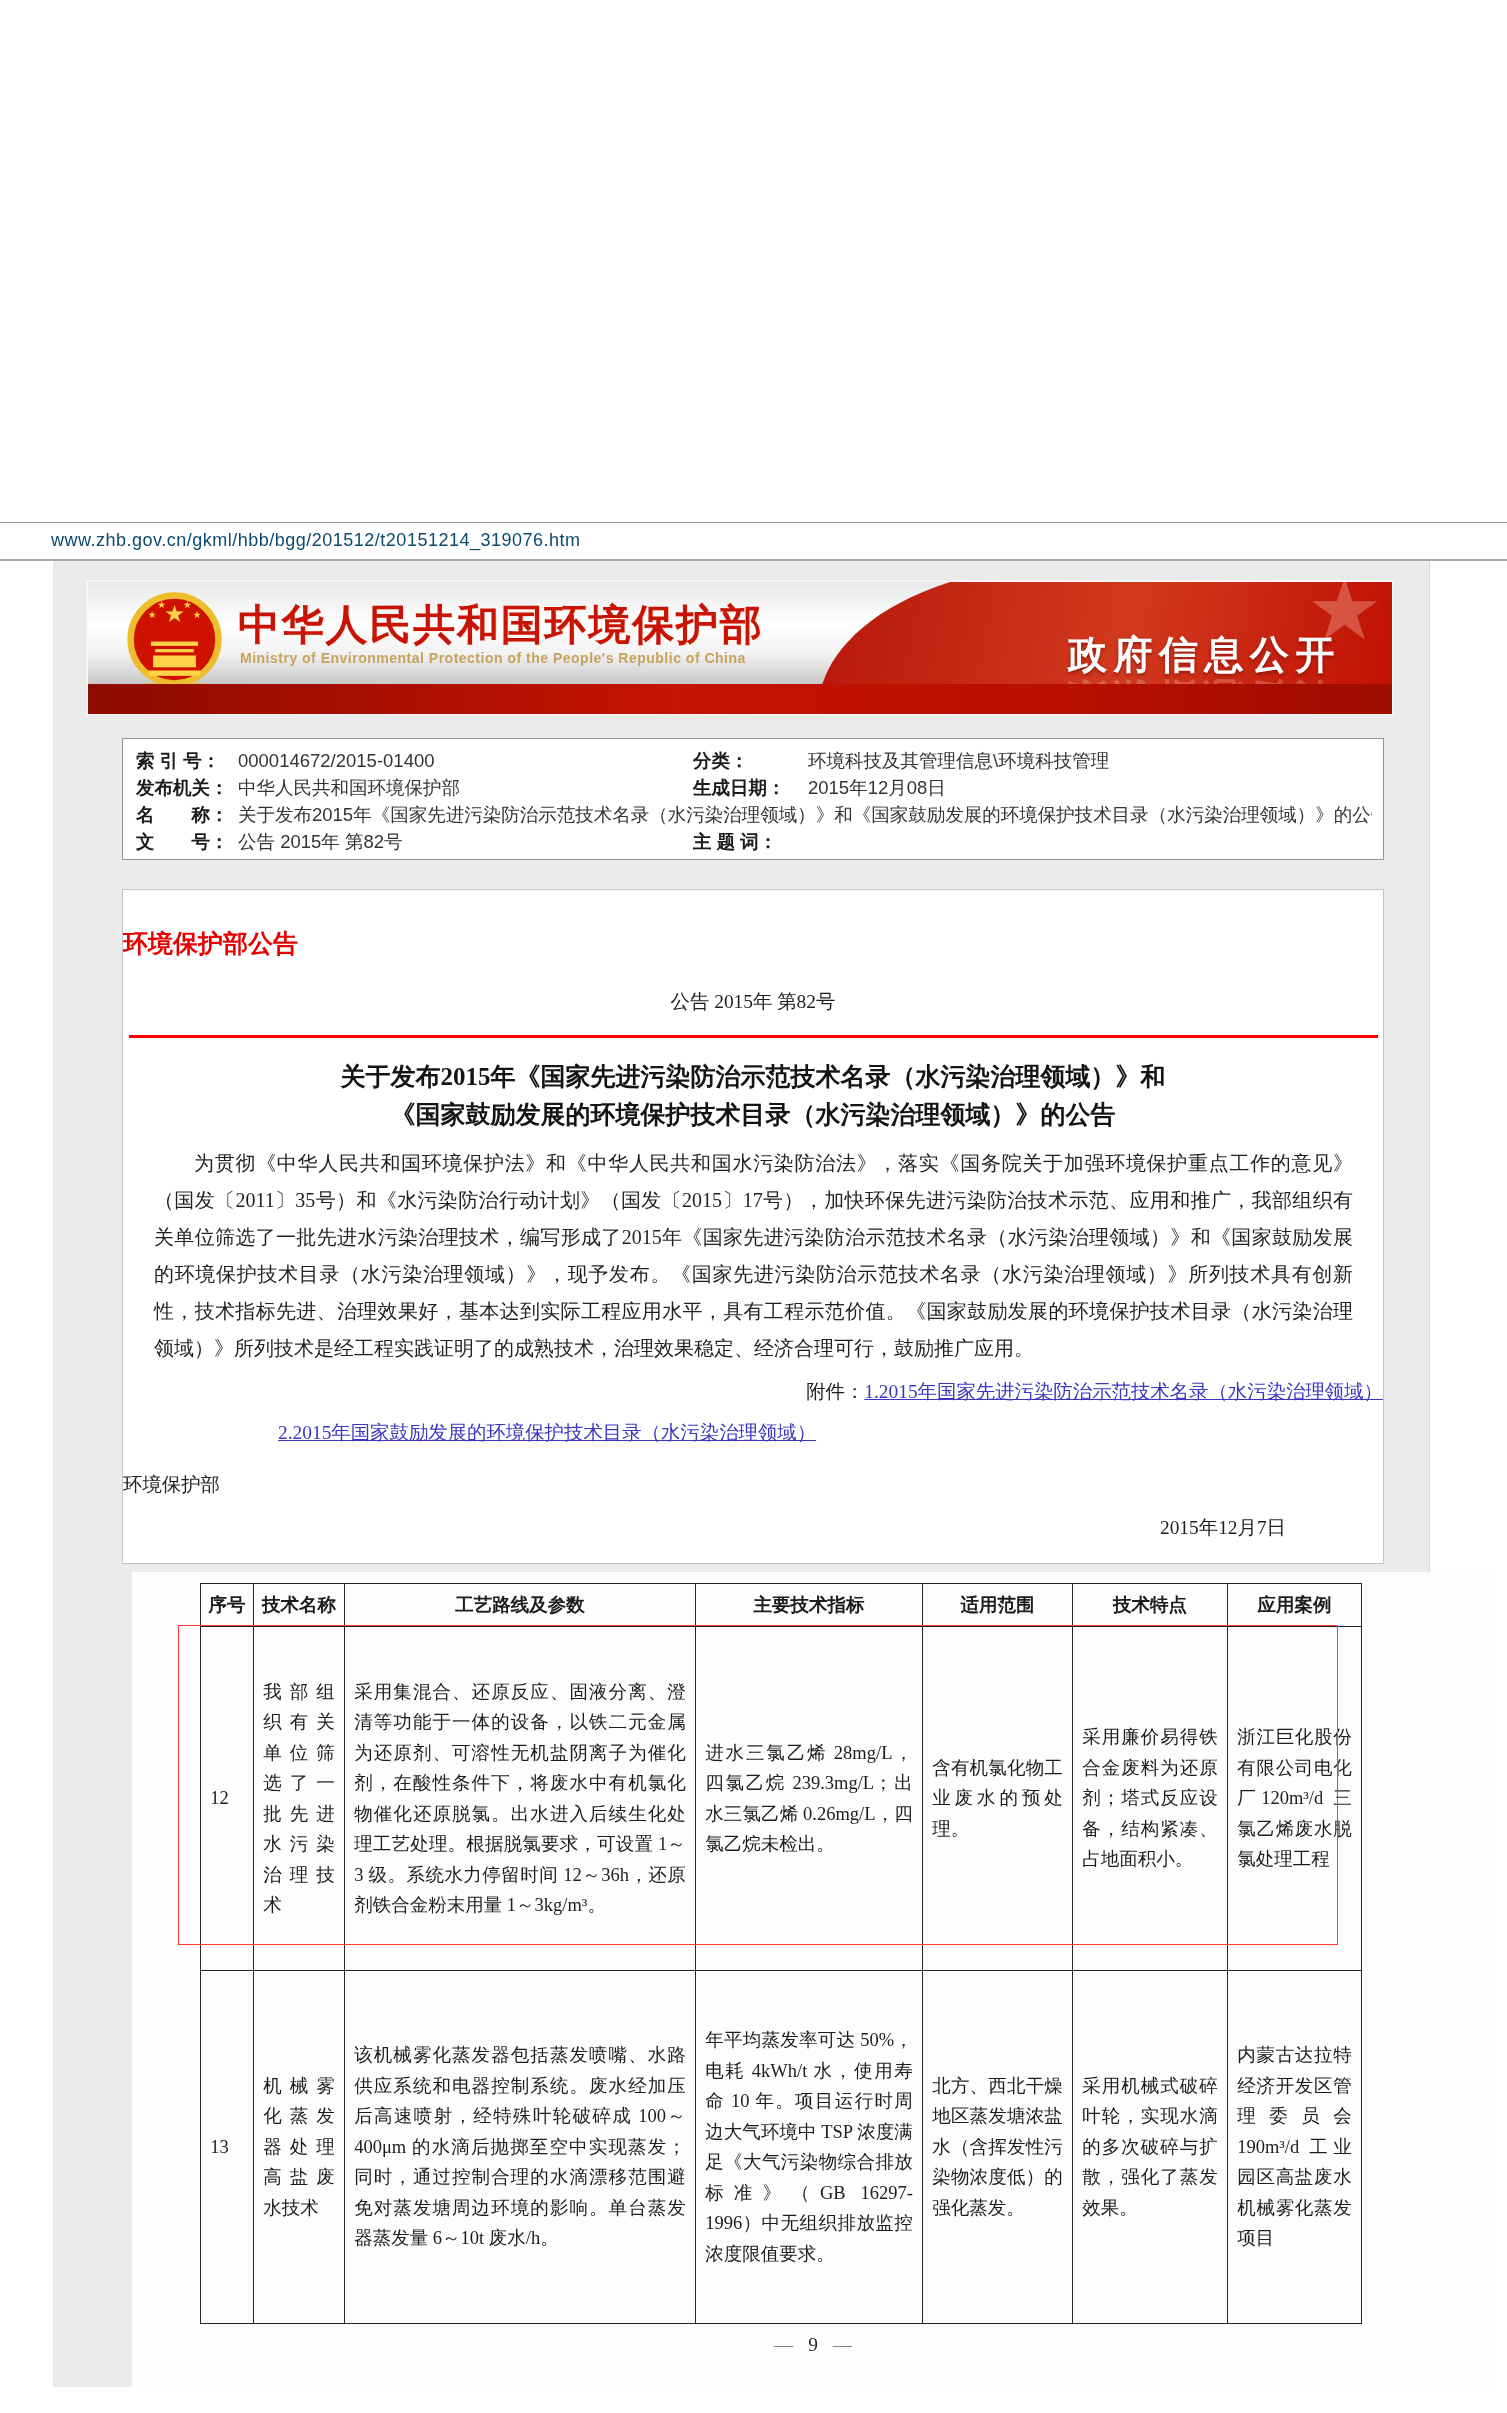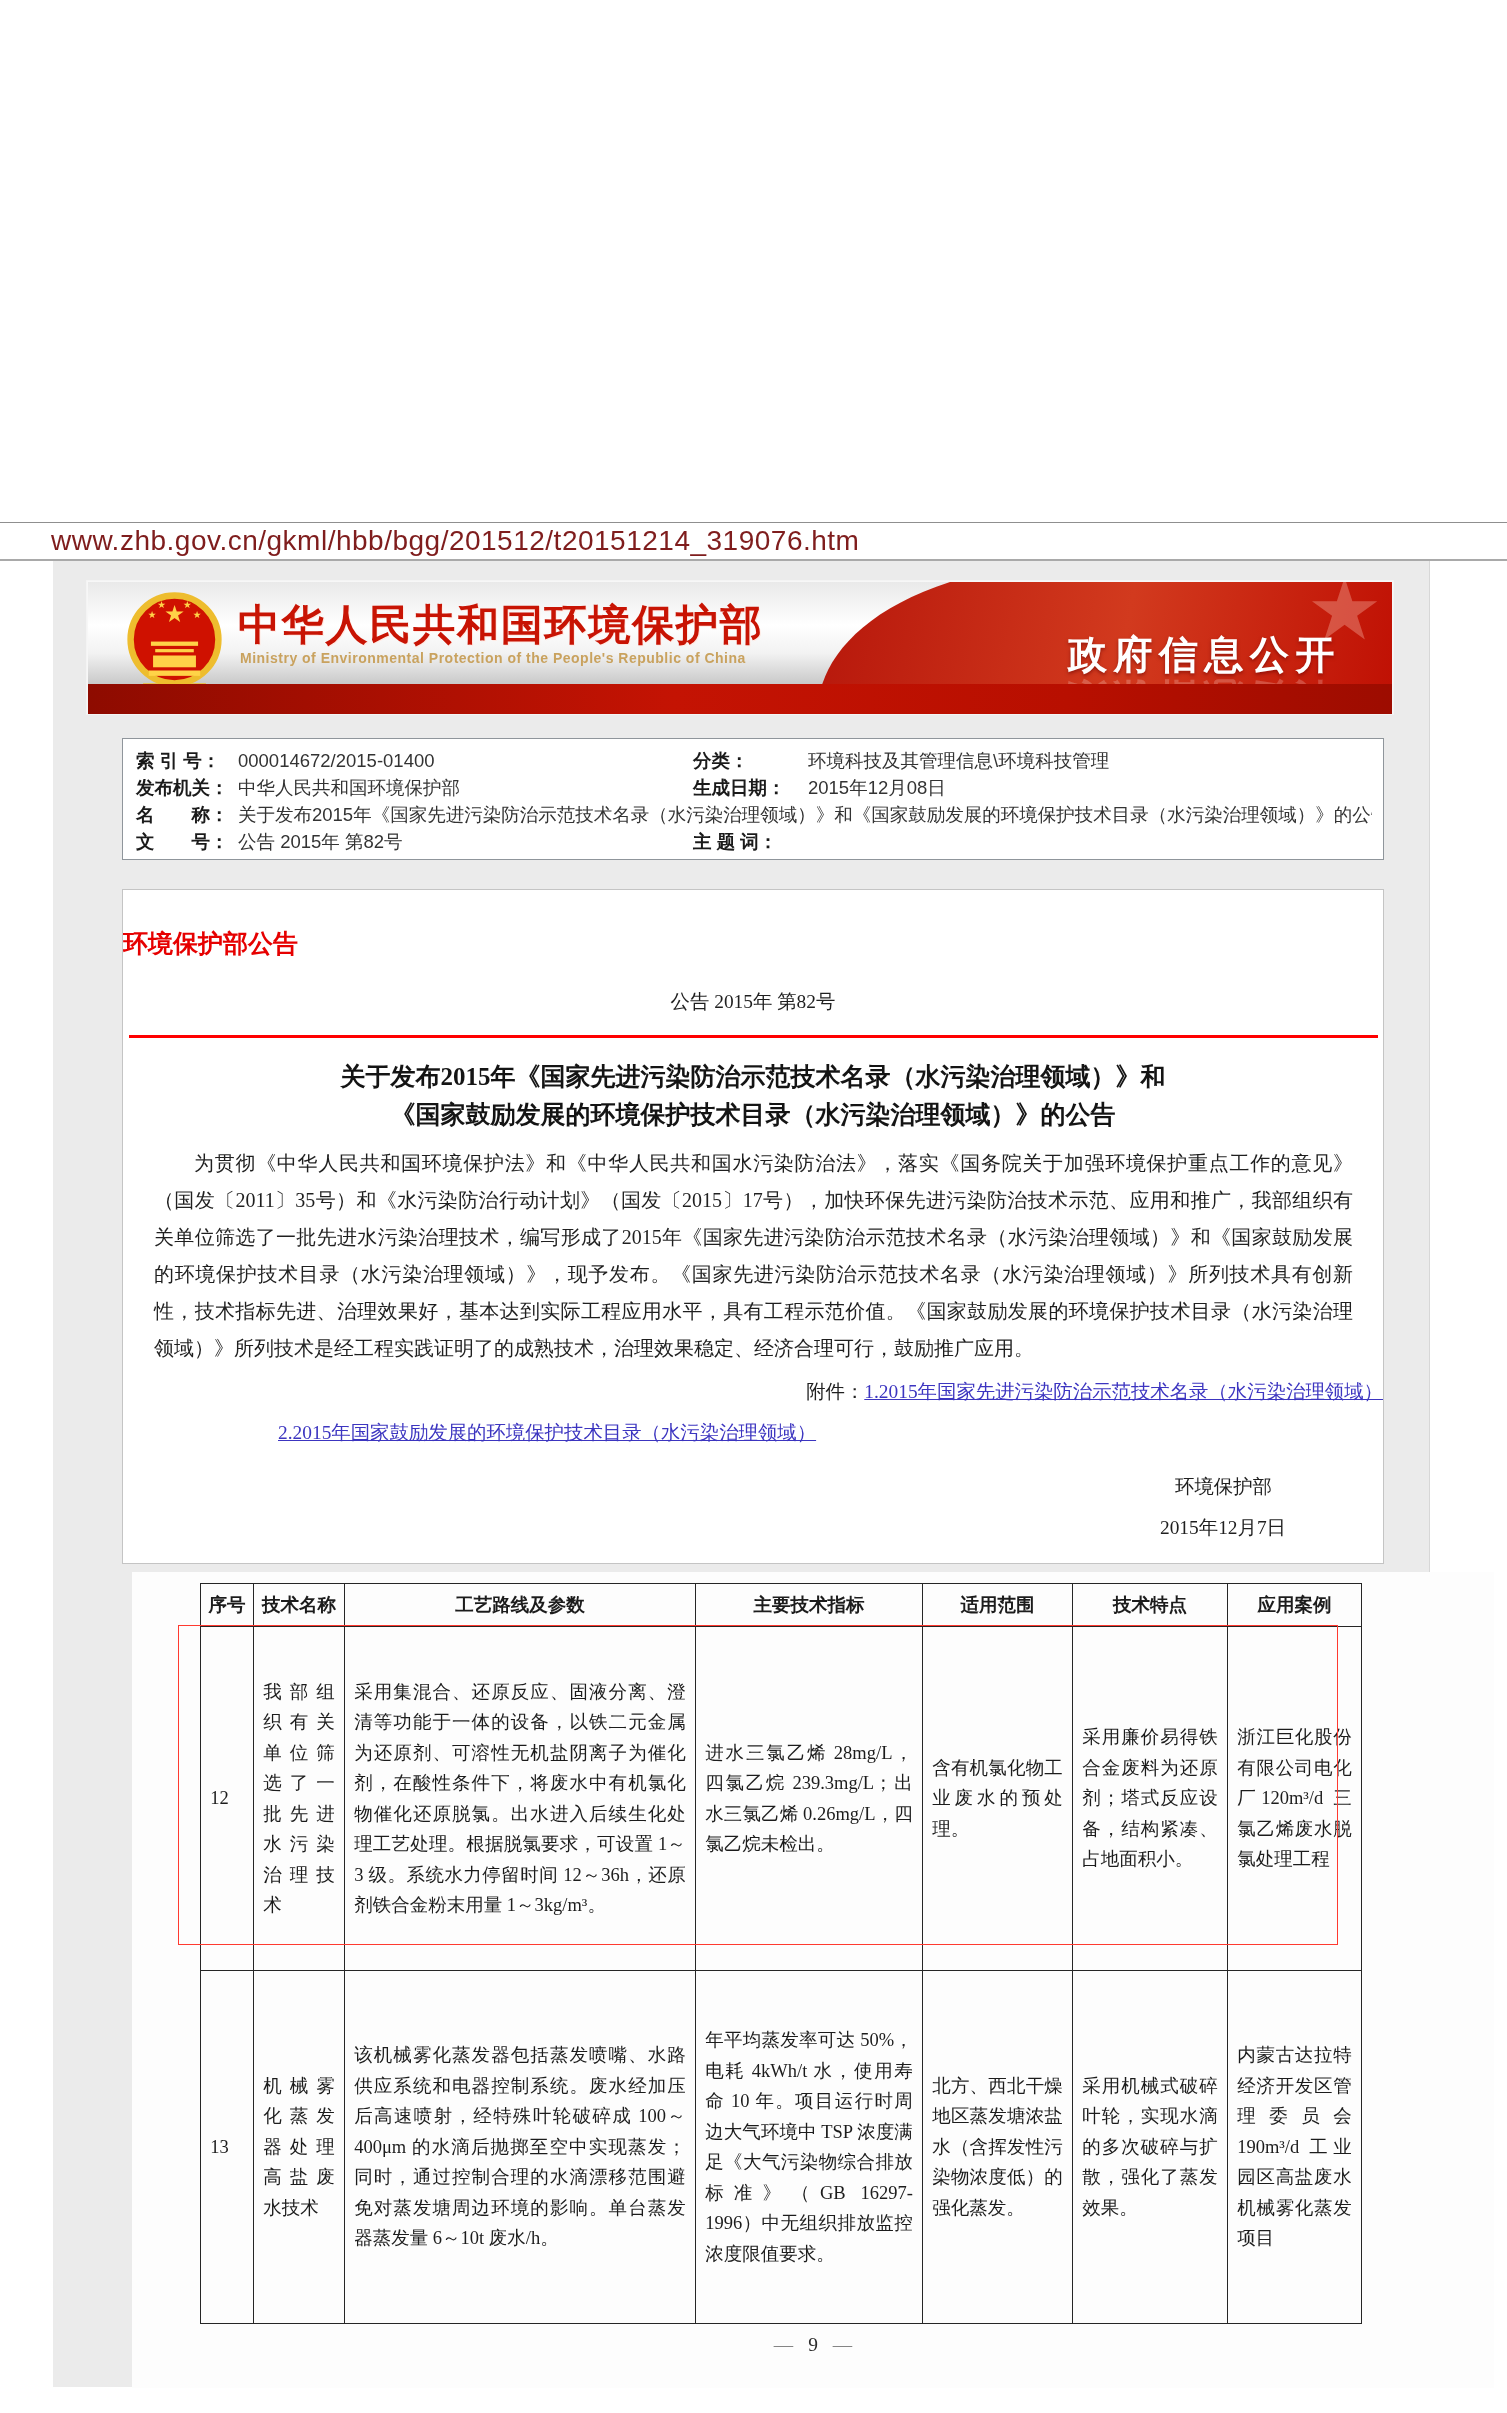--- a/index.html
+++ b/index.html
@@ -11,21 +11,21 @@
     overflow:hidden;
   }
   
   .urlbar{
     position:absolute;left:0;top:522px;width:1507px;height:39px;
     background:#ffffff;border-top:0.9px solid #8f8f8f;border-bottom:2.8px solid #a9a9a9;
     box-sizing:border-box;
   }
   .urlbar span{
     display:block;padding-left:51px;line-height:35px;
-    font-size:28px;color:#7f1d1d;letter-spacing:0.5px;
+    font-size:18px;color:#0c4a6e;letter-spacing:0.5px;
   }
   
   .content-col{
     position:absolute;left:53px;top:561px;width:1376px;height:1826px;
     background:#ebebeb;border-right:0.9px solid #d7d7d7;
   }
   
   .banner{position:absolute;left:35px;top:21px;width:1304px;height:131px;box-shadow:0 0 0 1.8px #f7f7f7;}
   .banner-main{
     position:relative;width:100%;height:102px;overflow:hidden;
@@ -86,21 +86,21 @@
   .red-rule{margin:20.3px 5.5px 0 5.5px;height:2.8px;background:#ff0000;}
   .doc-title{margin-top:20.3px;text-align:center;font-size:25px;font-weight:bold;line-height:38px;color:#141414;}
   .doc-para{
     margin:11px 30px 0 31px;font-size:20px;line-height:37px;
     text-align:justify;text-indent:2em;color:#1f1f1f;
   }
   .attach-row1{margin:3.7px 0 0 95px;font-size:19.4px;line-height:41px;text-align:right;}
   .attach-row2{margin:0 0 0 155px;font-size:19.4px;line-height:41px;}
   .attach-row1 .lbl{color:#1f1f1f;}
   a.attach-link{color:#3c35c0;text-decoration:underline;}
-  .sig-name{margin:13px 111px 0 0;text-align:right;font-size:19.4px;line-height:41px;color:#1f1f1f;}
+  .sig-name{margin:13px 111px 0 0;font-size:19.4px;line-height:41px;color:#1f1f1f;font-family:Liberation Mono, monospace;}
   .sig-date{margin:0 97px 0 0;text-align:right;font-size:19.4px;line-height:41px;color:#1f1f1f;}
   
   .tablepage{
     position:absolute;left:79px;top:1011px;width:1362px;height:816px;
     background:#fdfdfd;font-family:"Liberation Serif","DejaVu Serif",serif;
   }
   table.tech{
     margin:11px 0 0 68px;border-collapse:collapse;table-layout:fixed;
     width:1161px;color:#1c1c1c;
   }

